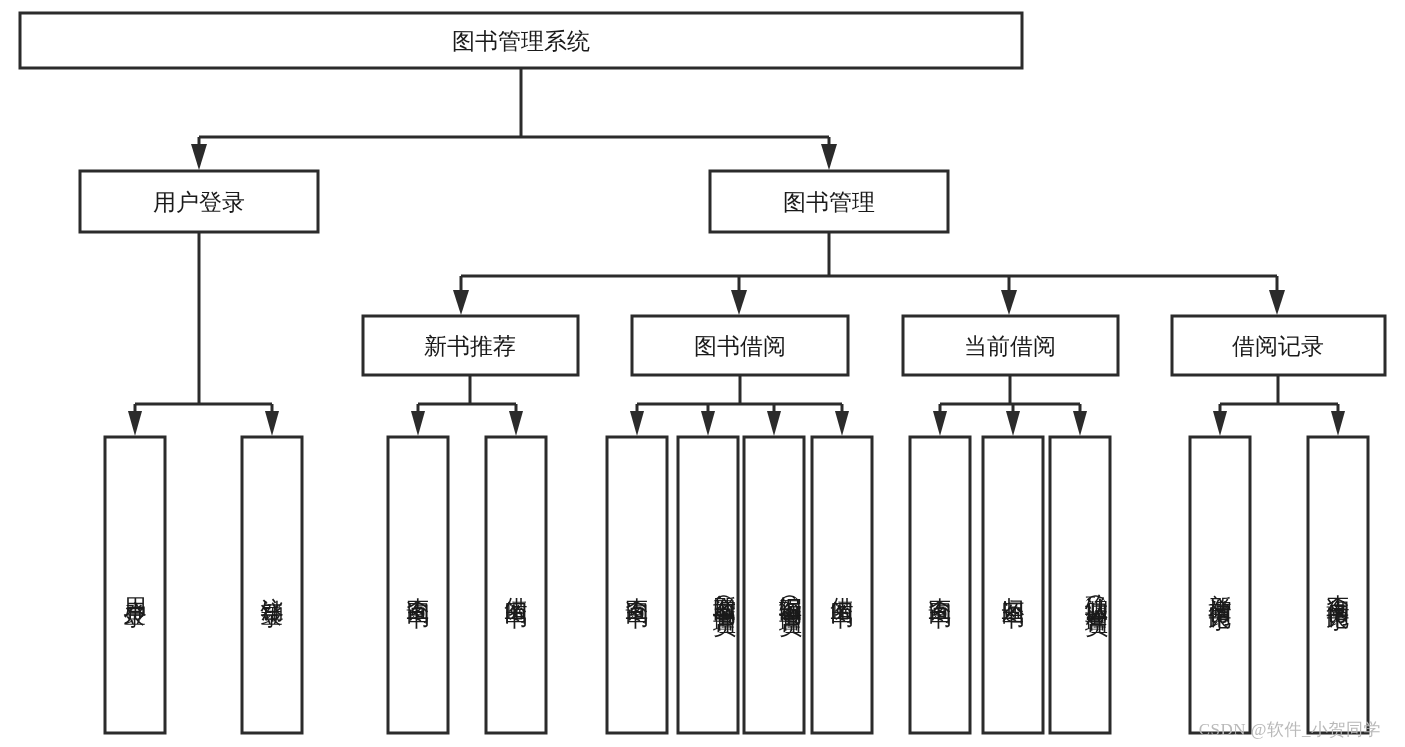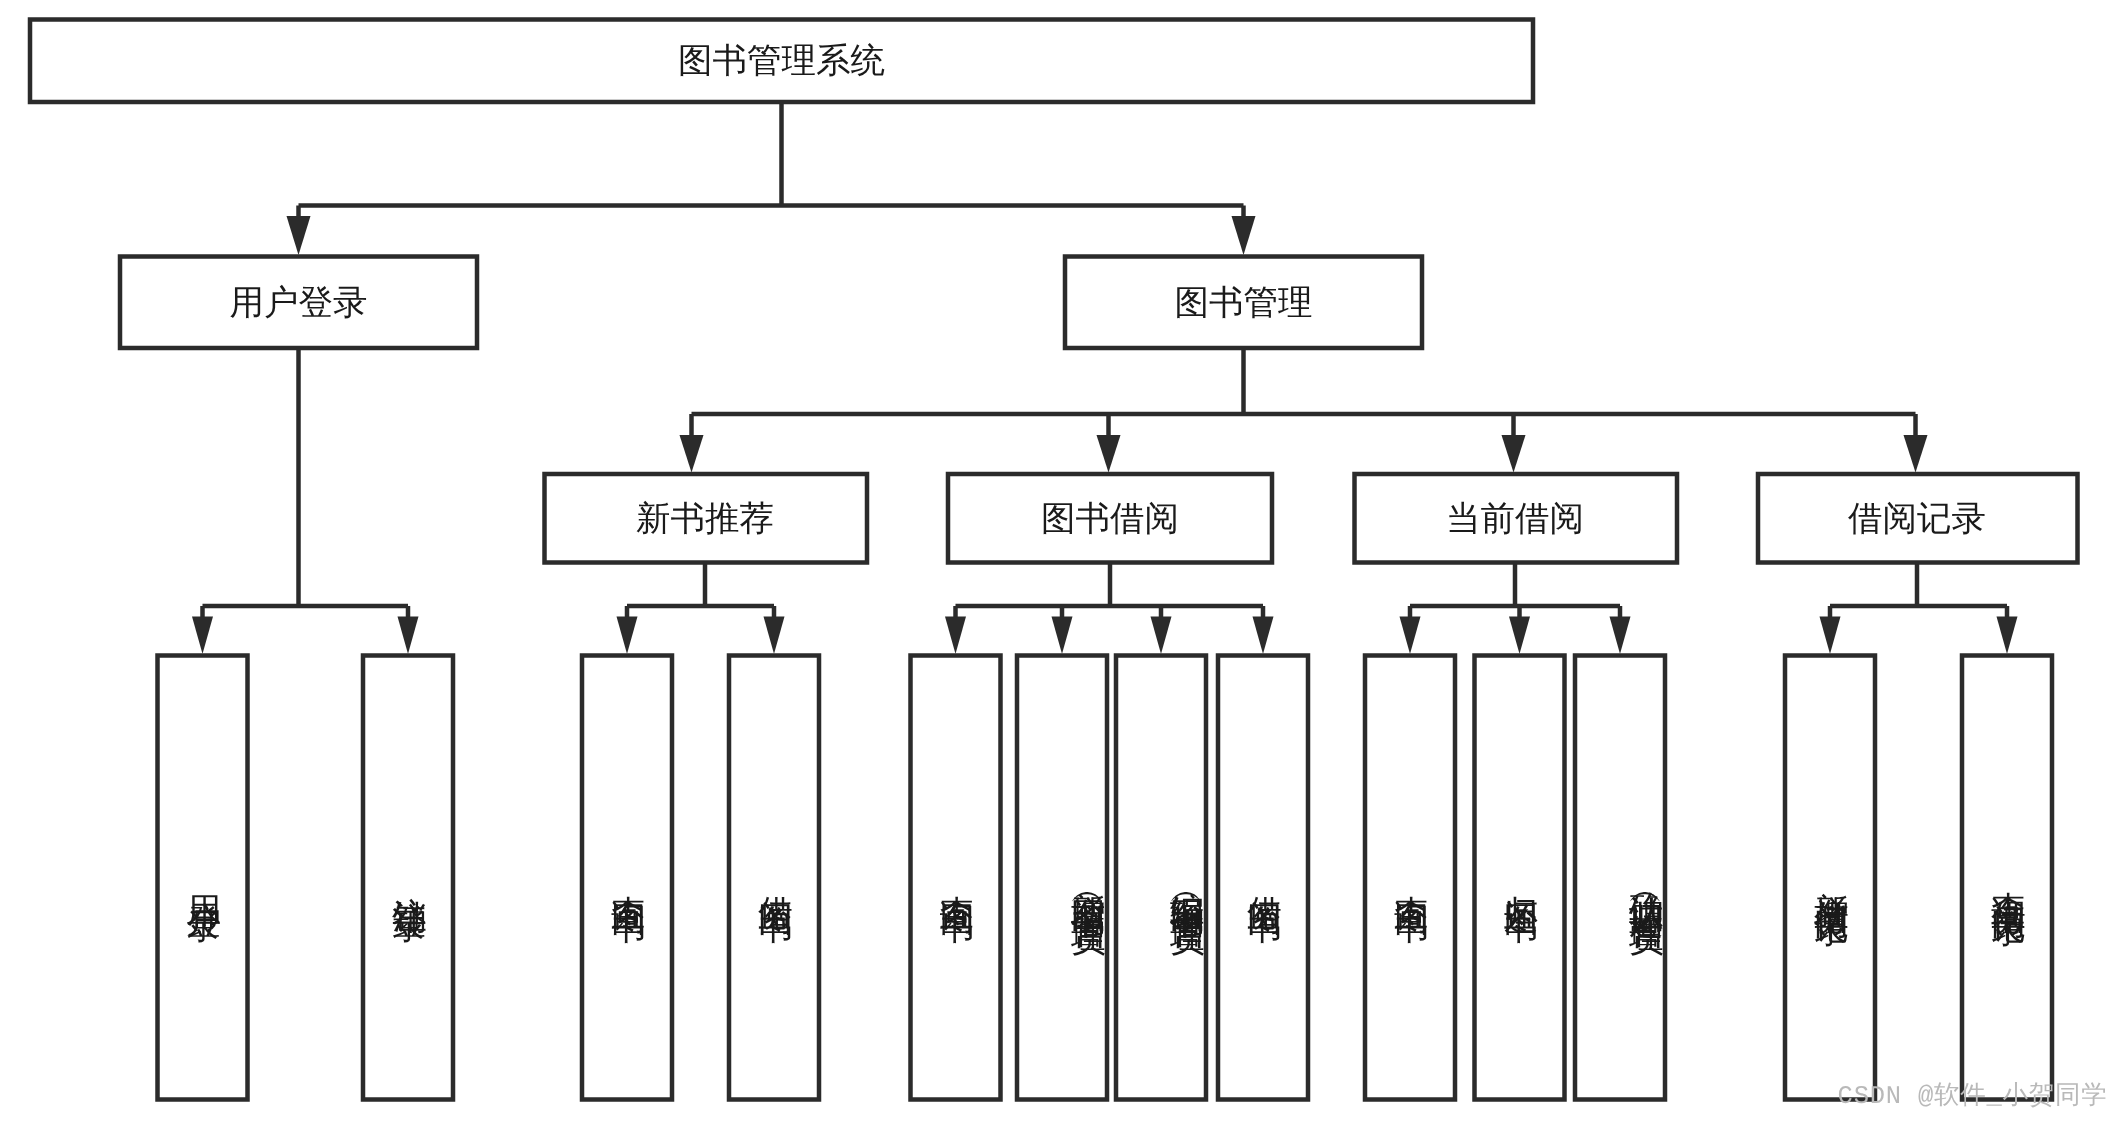--- a/index.html
+++ b/index.html
@@ -57,23 +57,23 @@
     font-family: "DejaVu Sans", "Liberation Sans", sans-serif;
     font-size: 23px;
     line-height: 1.18;
     color: #1a1a1a;
     letter-spacing: 3px;
     white-space: nowrap;
     pointer-events: none;
   }
   .watermark {
     position: absolute;
-    right: 0;
+    right: 24px;
     bottom: 6px;
-    font-family: Liberation Mono, monospace;
+    font-family: Liberation Serif, serif;
     font-size: 17px;
     color: #b9b9b9;
     letter-spacing: 0.5px;
     user-select: none;
   }
 </style>
 </head>
 <body>
 
 <div id="diagram-root">

